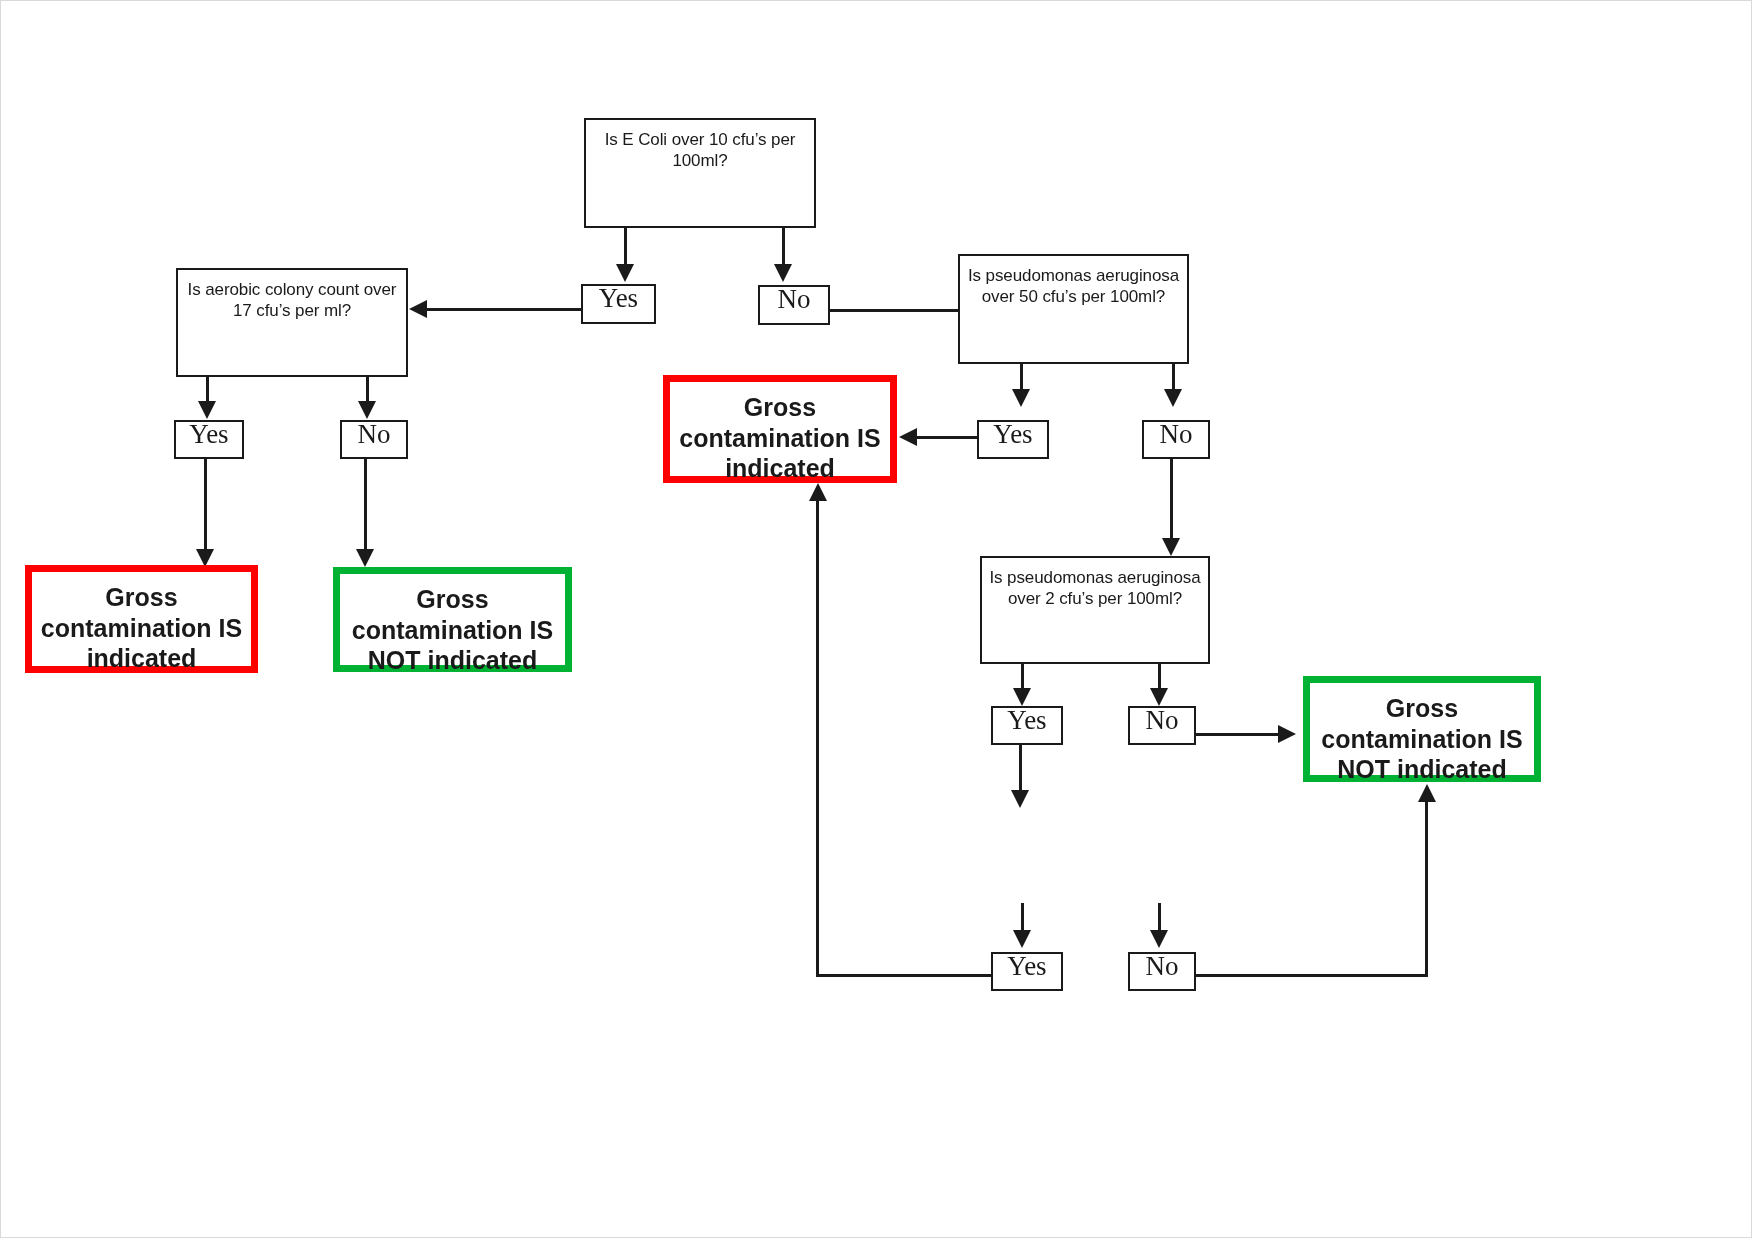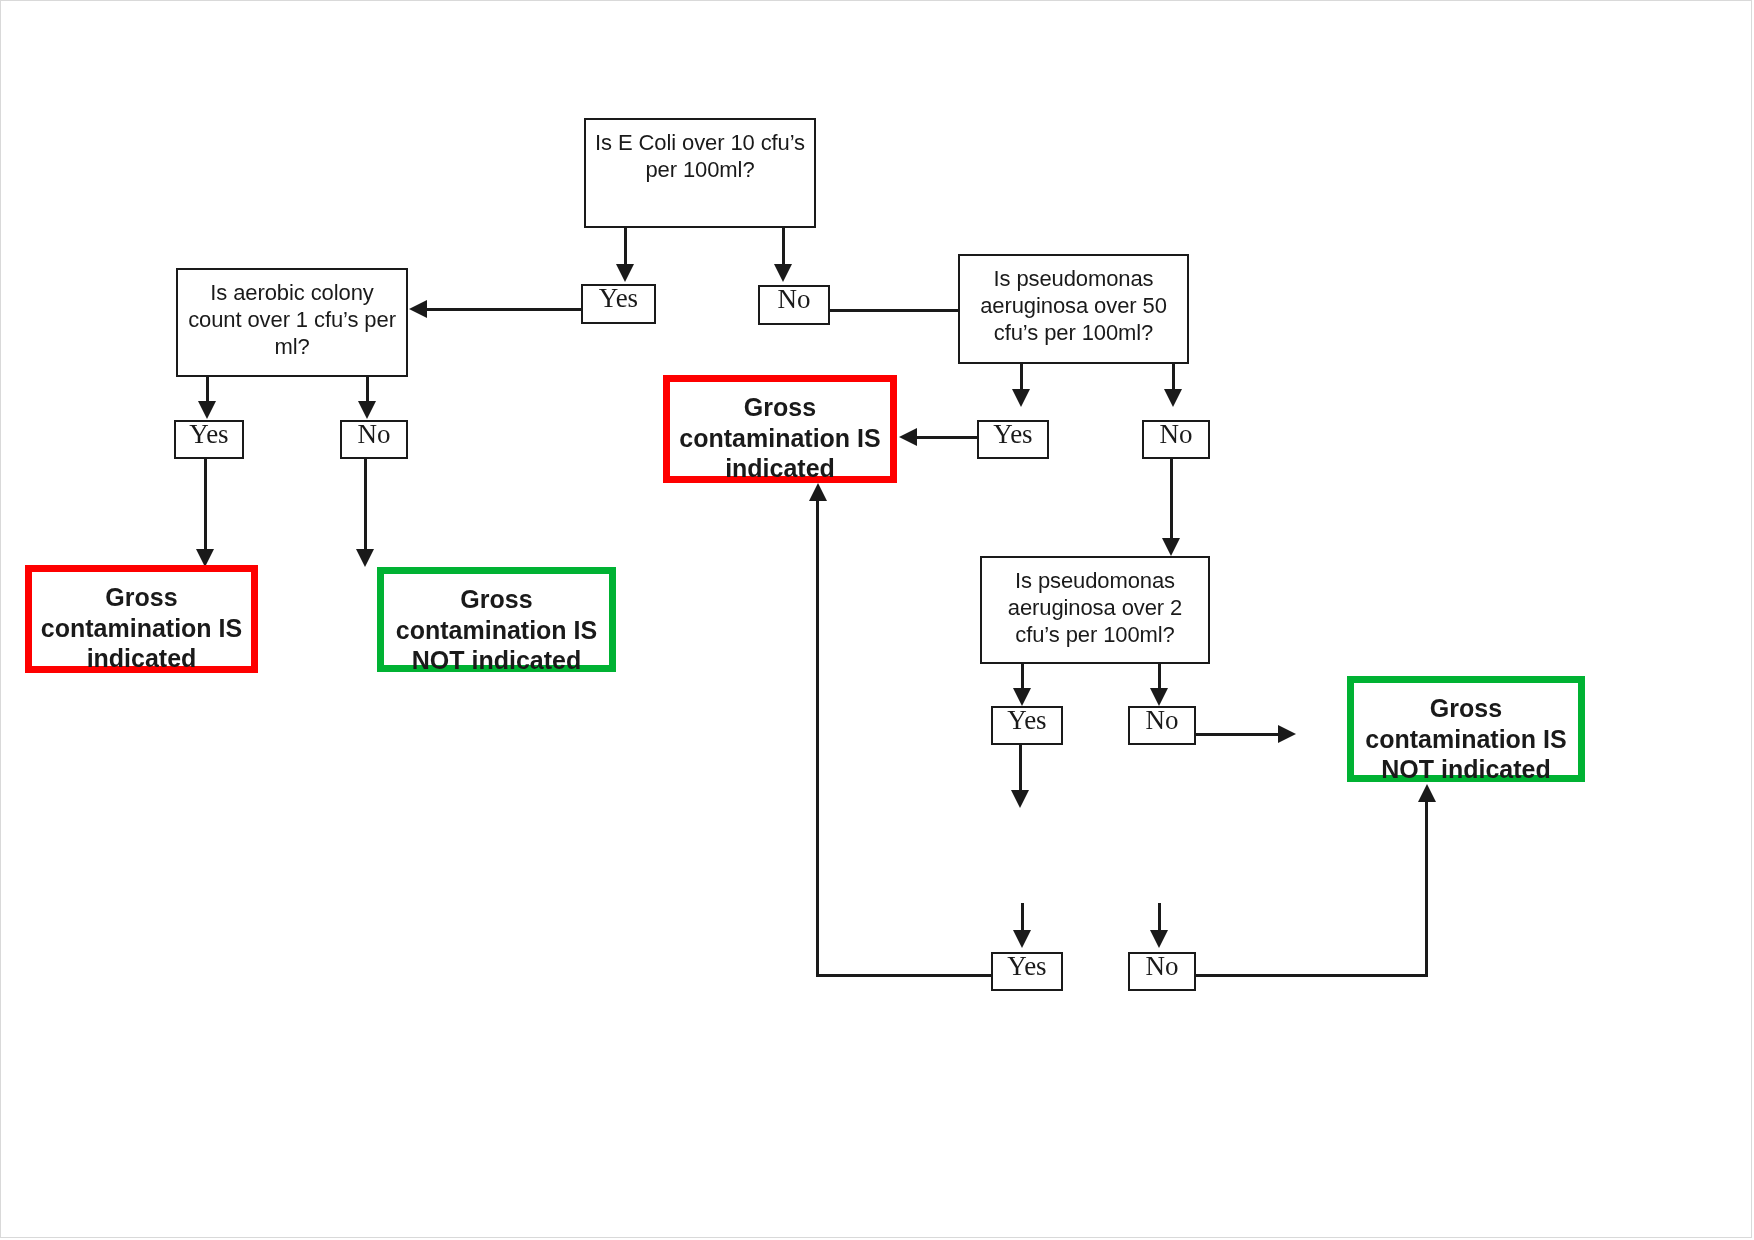--- a/index.html
+++ b/index.html
@@ -32,21 +32,21 @@
     display: flex;
     align-items: flex-start;
     justify-content: center;
     text-align: center;
     color: #1a1a1a;
   }
 
   
   .qbox {
     border: 2.5px solid #1a1a1a;
-    font-size: 22px;
+    font-size: 17px;
     line-height: 1.22;
     padding-top: 10px;
     font-family: "Liberation Sans", sans-serif;
     letter-spacing: -0.1px;
   }
   .qbox .txt { display: block; width: 100%; padding: 0 6px; box-sizing: border-box; }
 
   
   .ynbox {
     border: 2.5px solid #1a1a1a;
@@ -60,21 +60,21 @@
 
   
   .obox {
     font-size: 25px;
     line-height: 1.22;
     padding-top: 10px;
     font-family: "Liberation Sans", sans-serif;
   }
   .obox .txt { display: block; width: 100%; padding: 0 8px; box-sizing: border-box; font-weight: bold; }
   .obox.red   { border: 7px solid #fe0000; }
-  .obox.green { border: 7px solid #00b233; margin-left: 44px; }
+  .obox.green { border: 7px solid #00b233; }
 
   
   .ln {
     position: absolute;
     background: #1a1a1a;
   }
   .lnv { width: 3px; }
   .lnh { height: 3px; }
 
   .arrow {
@@ -124,21 +124,21 @@
     <span>No</span>
   </div>
 
   <div class="ln lnh" style="left:427px; top:308px; width:156px;"></div>
   <div class="arrow arrow-left" style="left:409px; top:300px;"></div>
 
   <div class="ln lnh" style="left:828px; top:309px; width:142px;"></div>
   <div class="arrow arrow-right" style="left:962px; top:301px;"></div>
 
   <div class="node qbox" style="left:176px; top:268px; width:232px; height:109px;">
-    <span class="txt">Is aerobic colony count over 1 cfu’s per ml?</span>
+    <span class="txt">Is aerobic colony count over 17 cfu’s per ml?</span>
   </div>
 
   <div class="ln lnv" style="left:206px; top:377px; height:27px;"></div>
   <div class="arrow arrow-down" style="left:198px; top:401px;"></div>
   <div class="node ynbox" style="left:174px; top:420px; width:70px; height:39px;">
     <span>Yes</span>
   </div>
 
   <div class="ln lnv" style="left:366px; top:377px; height:27px;"></div>
   <div class="arrow arrow-down" style="left:358px; top:401px;"></div>

